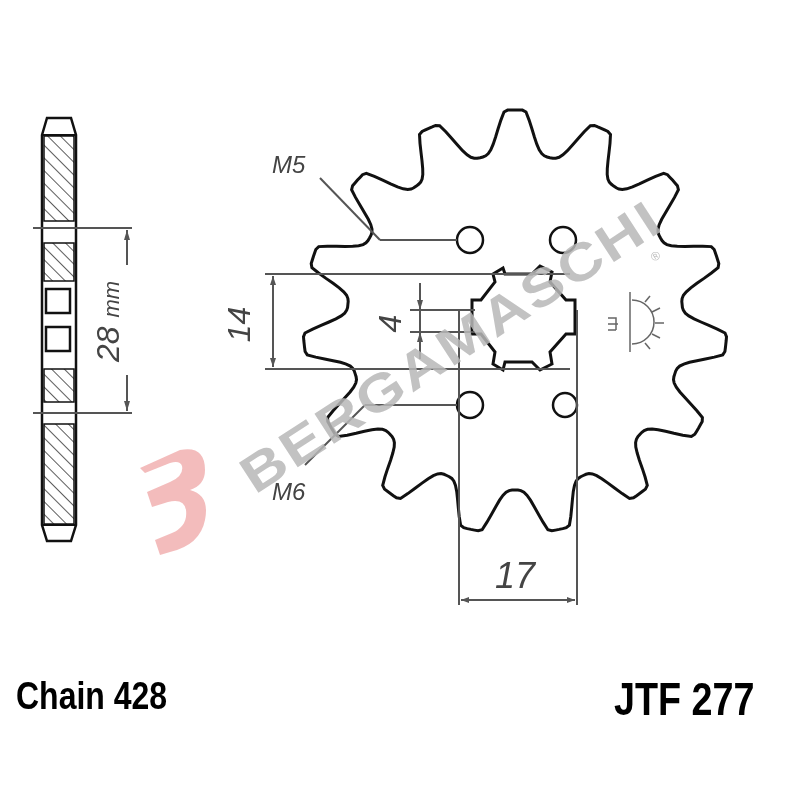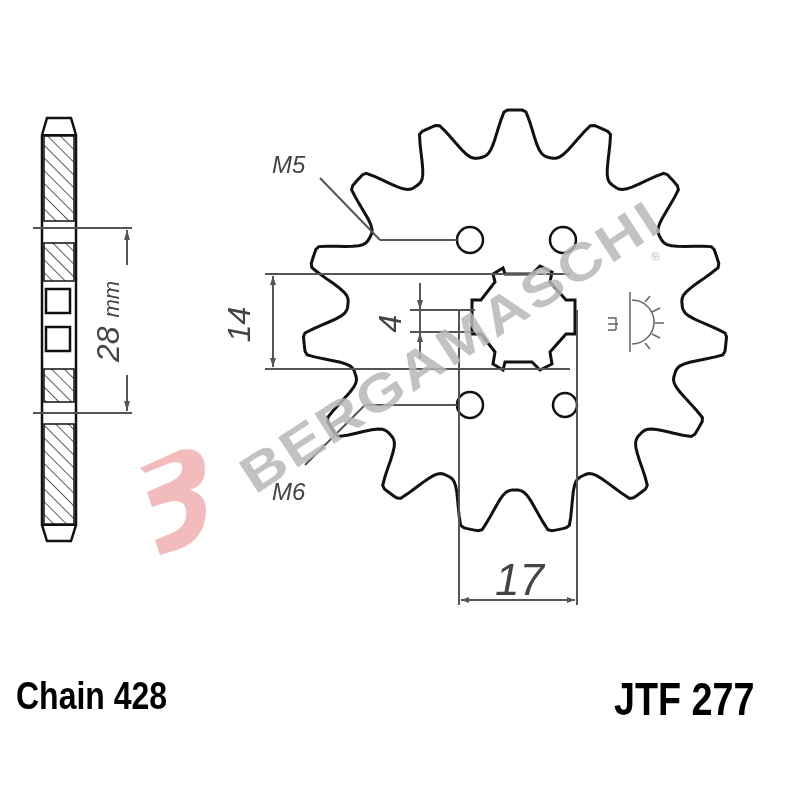--- a/index.html
+++ b/index.html
@@ -96,20 +96,20 @@
   <g>
     <text x="0" y="0" transform="translate(255,495) rotate(-33)" font-family="Liberation Sans, sans-serif" font-weight="bold" font-size="52" fill="#b8b8b8" opacity="0.85" letter-spacing="2" textLength="490" lengthAdjust="spacingAndGlyphs">BERGAMASCHI</text>
     <text x="0" y="0" transform="translate(654,262) rotate(-33)" font-family="Liberation Sans, sans-serif" font-size="12" fill="#b8b8b8">®</text>
   </g>
 </svg>
 
 <div class="dim" style="left:272px; top:143px; font-size:24px;margin-top:8px;">M5</div>
 <div class="dim" style="left:272px; top:478px; font-size:24px;">M6</div>
 <div class="dim" style="left:222px; top:306px; font-size:32px; transform:rotate(-90deg); transform-origin:center;">14</div>
 <div class="dim" style="left:382px; top:305px; font-size:32px; transform:rotate(-90deg); transform-origin:center;">4</div>
-<div class="dim" style="left:495px; top:555px; font-size:44px;font-style:italic;">17</div>
+<div class="dim" style="left:495px; top:555px; font-size:36px;font-style:italic;">17</div>
 <div class="dim" style="left:68px; top:303px; font-size:32px; transform:rotate(-90deg); transform-origin:center; white-space:nowrap;">
   <span>28</span>
   <span style="font-size:22px;">mm</span>
 </div>
 
 <div class="caption" style="left:16px; top:674px; font-size:39px;">Chain 428</div>
 <div class="caption" style="left:614px; top:672px; font-size:46px;">JTF 277</div>
 
 </body></html>

